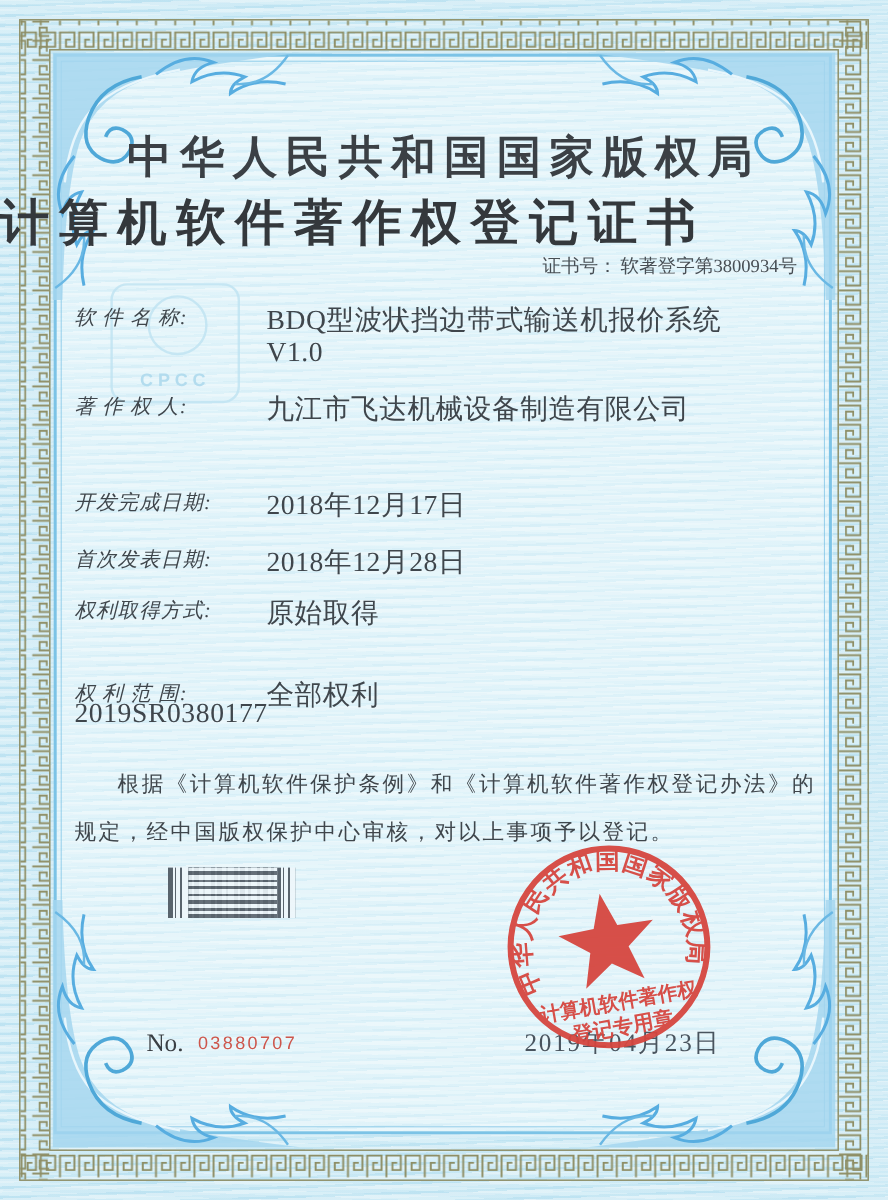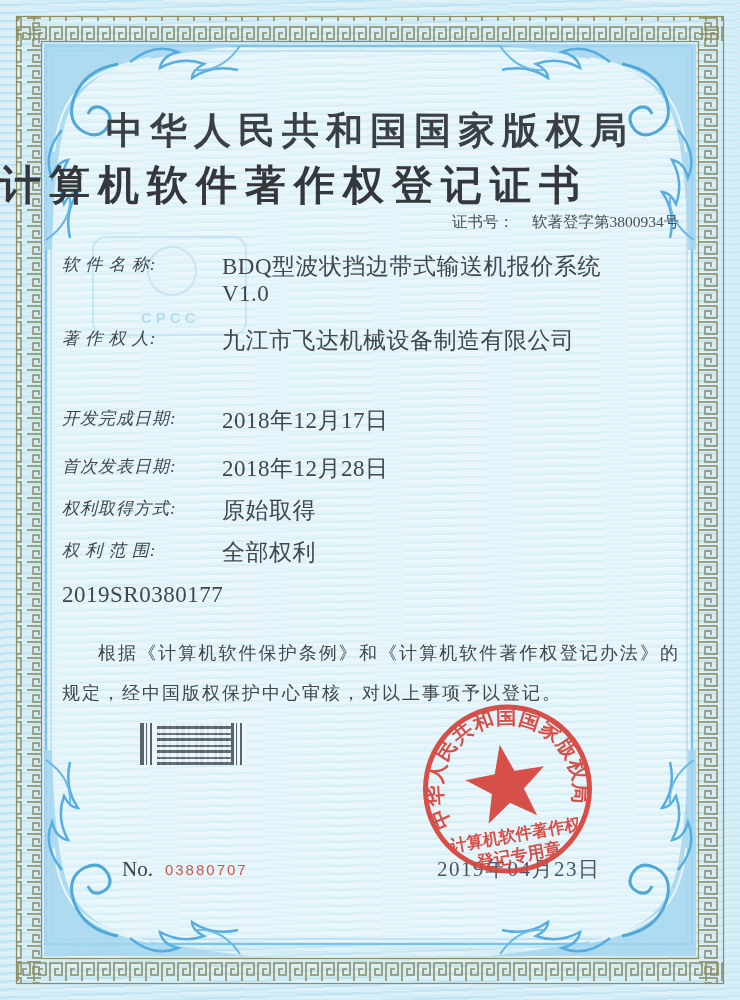--- a/index.html
+++ b/index.html
@@ -24,40 +24,39 @@
     text-align:center;font-size:37px;font-weight:bold;color:#3b4045;
     letter-spacing:7px;white-space:nowrap;
   }
   .cert-title{
     position:absolute;left:0;top:158px;width:100%;
     text-align:left;font-size:41px;font-weight:bold;color:#34383c;
     letter-spacing:8px;white-space:nowrap;
   }
   .cert-no{
     position:absolute;left:452px;top:212px;
-    font-size:15.5px;color:#474e54;display:flex;gap:18px;white-space:nowrap;
+    font-size:15.5px;color:#474e54;display:flex;gap:3px;white-space:nowrap;
   }
   .row{
     position:absolute;left:62px;display:flex;align-items:flex-start;
     color:#3f464c;white-space:nowrap;
   }
   .row .lbl{width:160px;font-size:17px;letter-spacing:1px;flex:0 0 auto;font-style:italic;}
   .row .val{font-size:23px;letter-spacing:.5px;line-height:27px;}
   .statement{
     position:absolute;left:62px;top:633px;width:618px;
     font-size:18px;line-height:40px;color:#3f464c;
     text-indent:2em;letter-spacing:2px;text-align:justify;
   }
   
   .watermark{
     position:absolute;left:92px;top:236px;width:104px;height:96px;
     border:2px solid rgba(190,226,241,.8);border-radius:14px;
-    display:flex;flex-direction:column;justify-content:flex-end;
+    display:flex;flex-direction:column;align-items:center;justify-content:flex-end;
     pointer-events:none;
-    padding-left:47px;
   }
   .wm-circle{
     position:absolute;top:8px;left:50%;margin-left:-23px;width:46px;height:46px;
     border:2px solid rgba(190,226,241,.8);border-radius:50%;
   }
   .wm-text{
     font-family:"Liberation Sans",sans-serif;font-weight:bold;
     font-size:15px;letter-spacing:4px;color:rgba(176,218,237,.95);margin-bottom:8px;
   }
   
@@ -164,21 +163,21 @@
   <div class="row" style="top:455px">
     <span class="lbl">首次发表日期:</span>
     <span class="val">2018年12月28日</span>
   </div>
 
   <div class="row" style="top:497px">
     <span class="lbl">权利取得方式:</span>
     <span class="val">原始取得</span>
   </div>
 
-  <div class="row" style="top:539px">
+  <div class="row" style="top:566px">
     <span class="lbl">权 利 范 围:</span>
     <span class="val">全部权利</span>
   </div>
 
   <div class="row" style="top:581px">
     <span class="val">2019SR0380177</span>
   </div>
 
   <div class="statement">根据《计算机软件保护条例》和《计算机软件著作权登记办法》的规定，经中国版权保护中心审核，对以上事项予以登记。</div>
 

